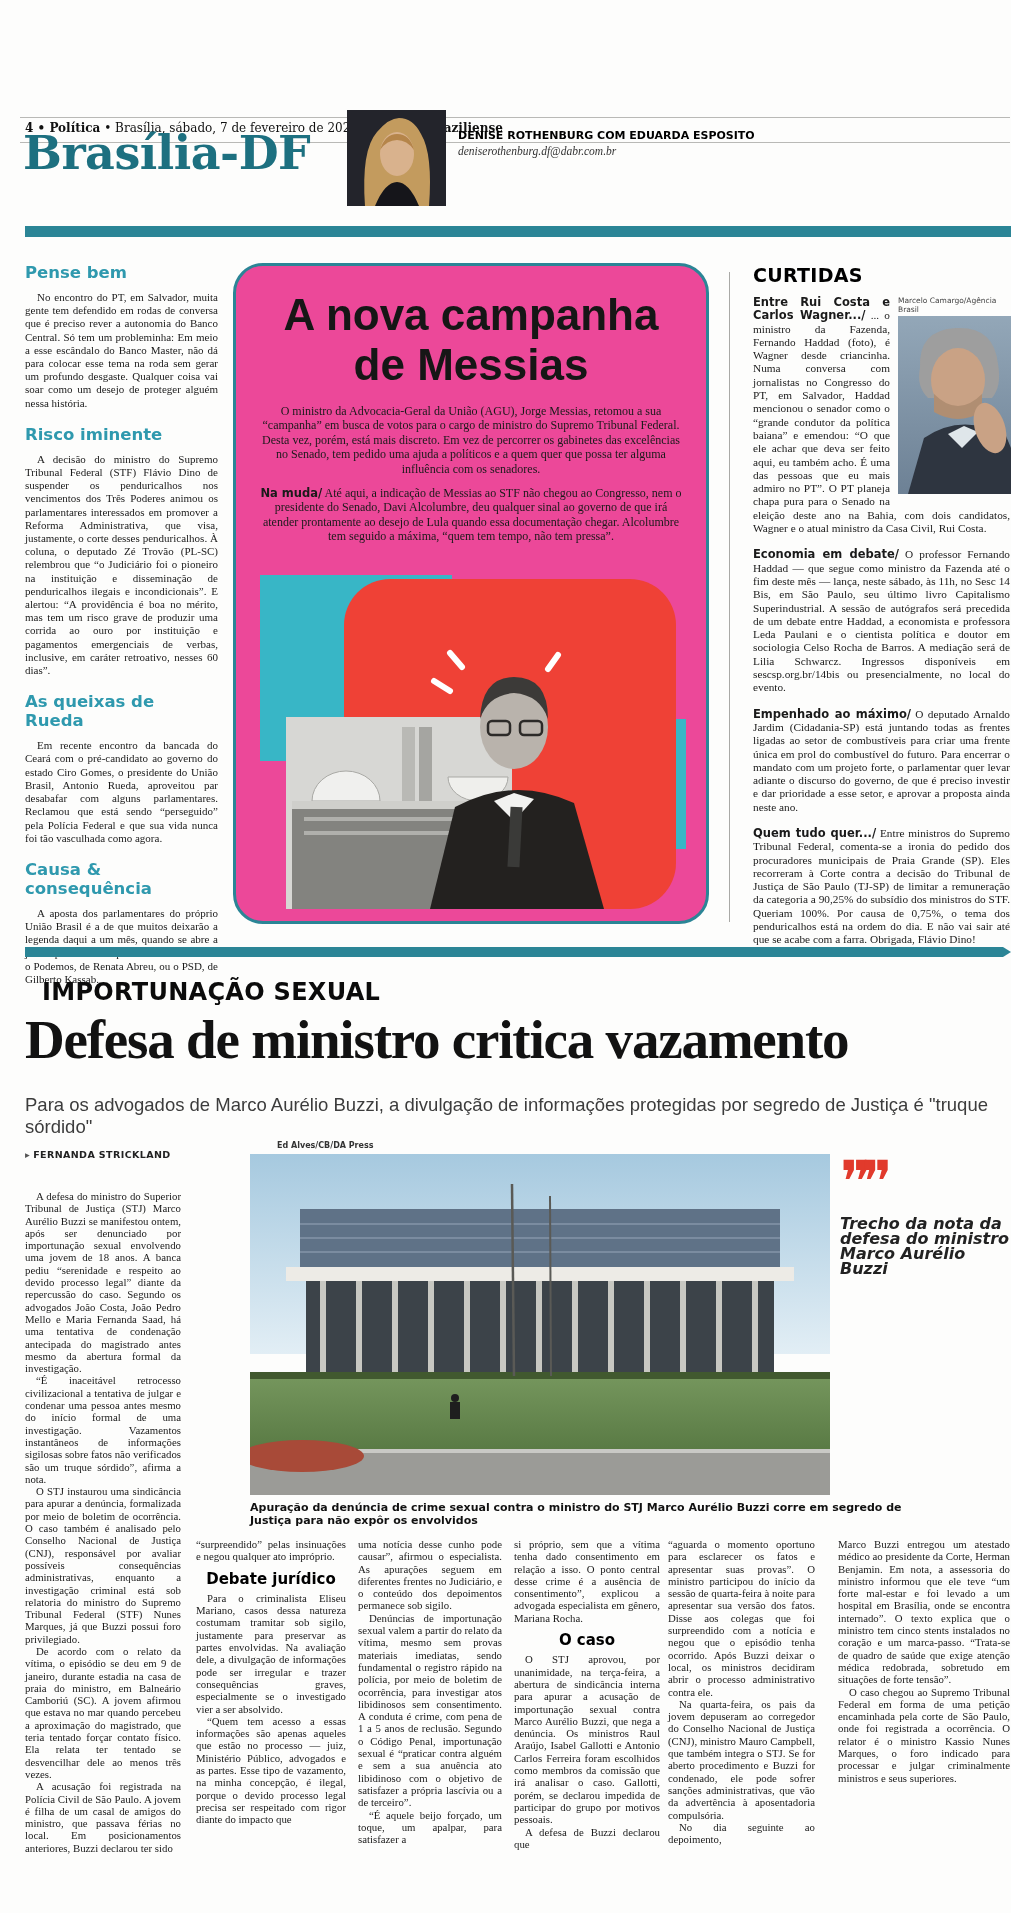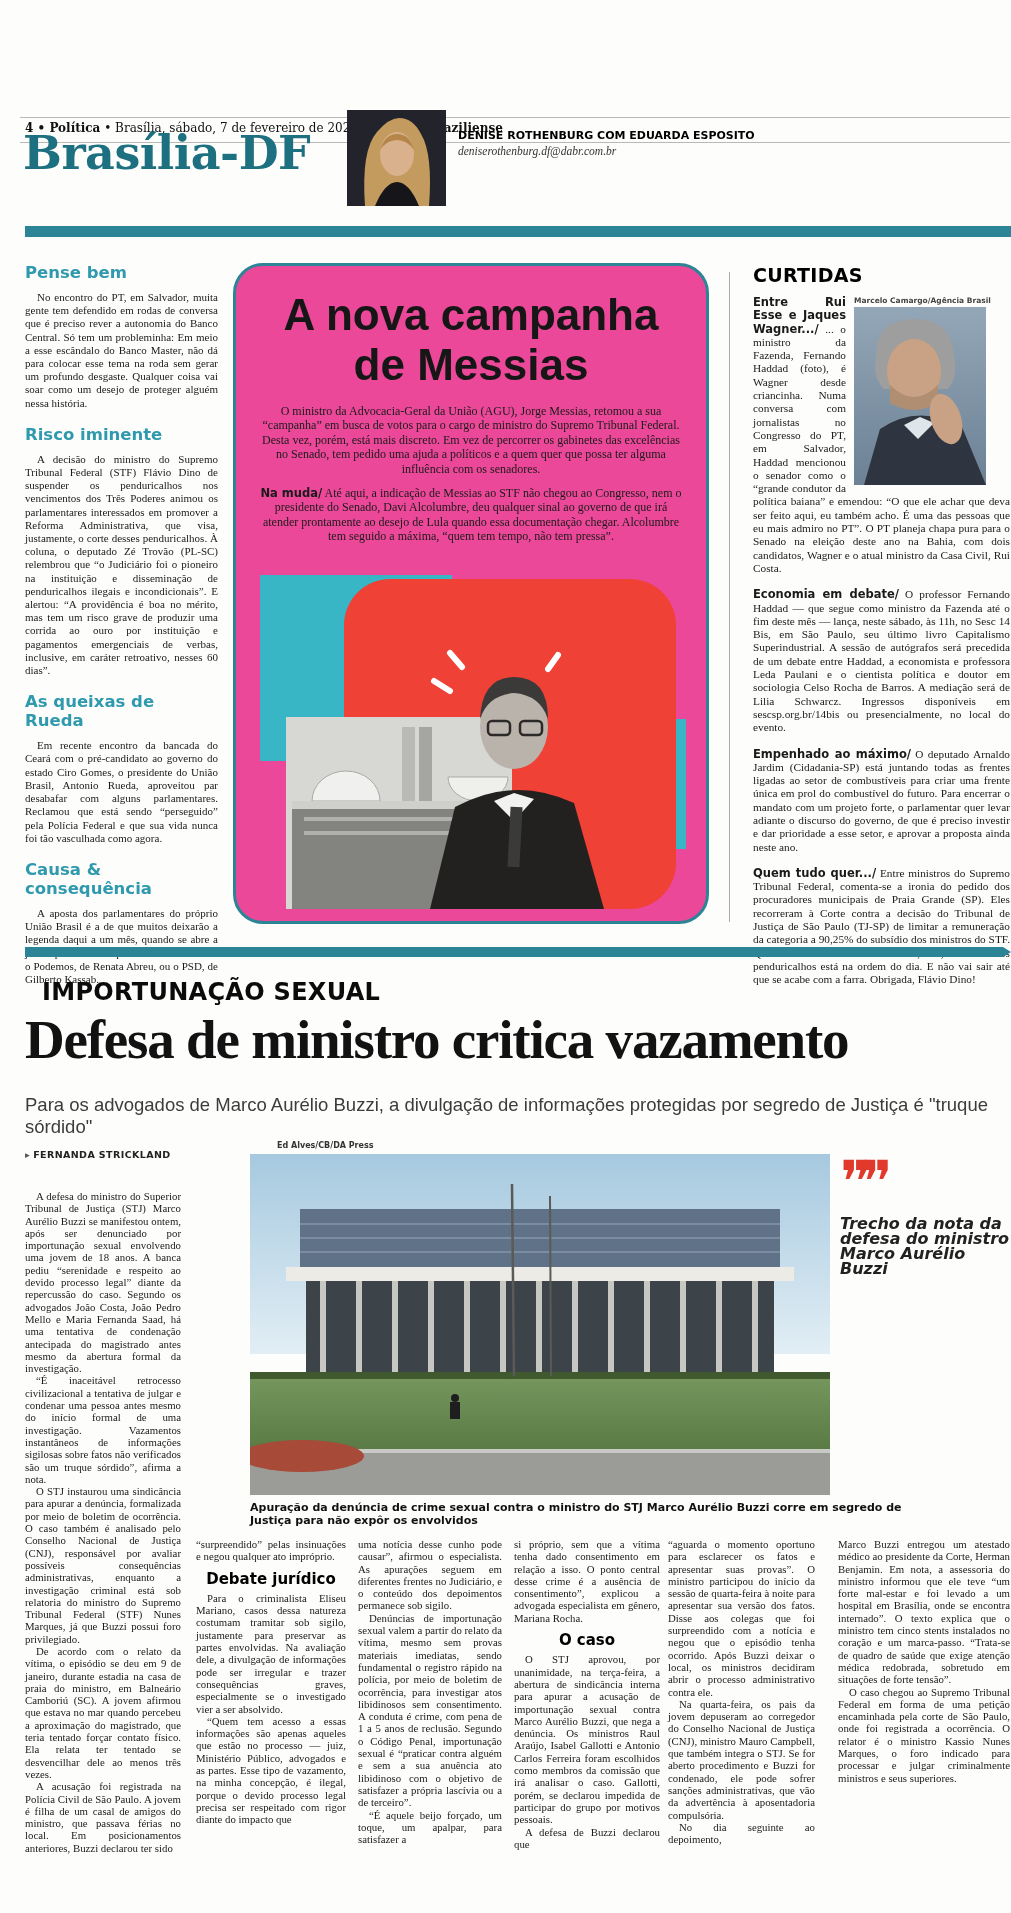--- a/index.html
+++ b/index.html
@@ -34,21 +34,21 @@
   .feature-lead{text-align:center;font-size:12px;line-height:14.4px;margin:10px 22px 0;}
   .lead-in{font-family:"DejaVu Sans",sans-serif;font-weight:700;font-size:11.5px;}
   .illus{position:absolute;left:16px;bottom:12px;}
 
   .vrule{position:absolute;left:729px;top:272px;width:1px;height:650px;background:#a9a9a6;}
 
   
   .col-right{position:absolute;left:753px;top:250px;width:257px;margin-top:8px;}
   .curtidas-title{font-family:"DejaVu Sans",sans-serif;font-weight:800;font-size:19px;
                   color:#000;margin:6px 0 10px;letter-spacing:.3px;}
-  .haddad-float{float:right;width:156px;margin:0 0 6px 8px;font-weight:bold;}
+  .haddad-float{float:right;width:112px;margin:0 0 6px 8px;}
   .photo-credit-sm{font-family:"DejaVu Sans",sans-serif;font-size:7.5px;color:#444;margin-bottom:2px;}
   .cur-item{font-size:11.3px;line-height:13.3px;text-align:justify;margin:0 0 13px;}
   .cur-lead{font-family:"DejaVu Sans",sans-serif;font-weight:700;font-size:11.5px;}
 
   
   .mid-band{position:absolute;left:25px;top:947px;width:978px;height:10px;background:#2b8596;}
   .mid-band:after{content:"";position:absolute;right:-8px;top:0;border-left:8px solid #2b8596;
                   border-top:5px solid transparent;border-bottom:5px solid transparent;}
 
   
@@ -187,21 +187,21 @@
           <rect width="132" height="178" fill="url(#hbg)"></rect>
           <path d="M10,178 L26,122 Q64,96 108,120 L132,178 Z" fill="#2e3540"></path>
           <path d="M50,118 L64,132 L80,116 L66,110 Z" fill="#dfe6ea"></path>
           <path d="M22,52 Q20,14 58,12 Q96,10 100,48 Q104,70 94,82 L30,82 Q18,70 22,52 Z" fill="#9e9e9e"></path>
           <ellipse cx="60" cy="64" rx="27" ry="32" fill="#c9a285"></ellipse>
           <path d="M36,78 Q60,102 84,78 L84,96 Q60,110 36,96 Z" fill="#b08e72"></path>
           <ellipse cx="92" cy="112" rx="15" ry="26" fill="#c9a285" transform="rotate(-18 92 112)"></ellipse>
         </svg>
       </div>
       <p class="cur-item">
-        <span class="cur-lead">Entre Rui Esse e Jaques Wagner.../</span>
+        <span class="cur-lead">Entre Rui Costa e Carlos Wagner.../</span>
         <span>... o ministro da Fazenda, Fernando Haddad (foto), é Wagner desde criancinha. Numa conversa com jornalistas no Congresso do PT, em Salvador, Haddad mencionou o senador como o “grande condutor da política baiana” e emendou: “O que ele achar que deva ser feito aqui, eu também acho. É uma das pessoas que eu mais admiro no PT”. O PT planeja chapa pura para o Senado na eleição deste ano na Bahia, com dois candidatos, Wagner e o atual ministro da Casa Civil, Rui Costa.</span>
       </p>
     </div>
     <p class="cur-item">
       <span class="cur-lead">Economia em debate/</span>
       <span>O professor Fernando Haddad — que segue como ministro da Fazenda até o fim deste mês — lança, neste sábado, às 11h, no Sesc 14 Bis, em São Paulo, seu último livro Capitalismo Superindustrial. A sessão de autógrafos será precedida de um debate entre Haddad, a economista e professora Leda Paulani e o cientista política e doutor em sociologia Celso Rocha de Barros. A mediação será de Lilia Schwarcz. Ingressos disponíveis em sescsp.org.br/14bis ou presencialmente, no local do evento.</span>
     </p>
     <p class="cur-item">
       <span class="cur-lead">Empenhado ao máximo/</span>
       <span>O deputado Arnaldo Jardim (Cidadania-SP) está juntando todas as frentes ligadas ao setor de combustíveis para criar uma frente única em prol do combustível do futuro. Para encerrar o mandato com um projeto forte, o parlamentar quer levar adiante o discurso do governo, de que é preciso investir e dar prioridade a esse setor, e aprovar a proposta ainda neste ano.</span>

